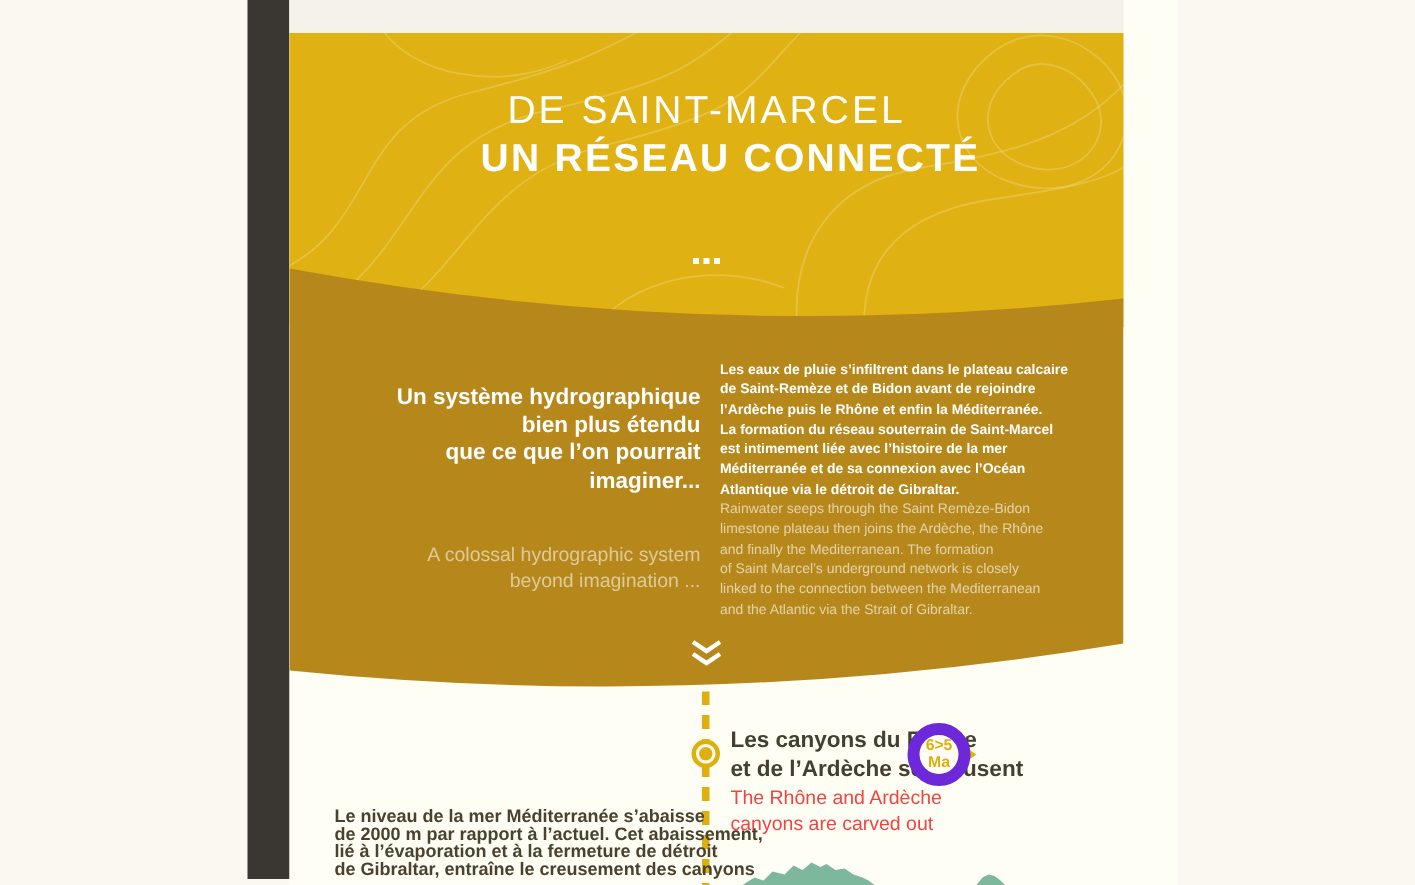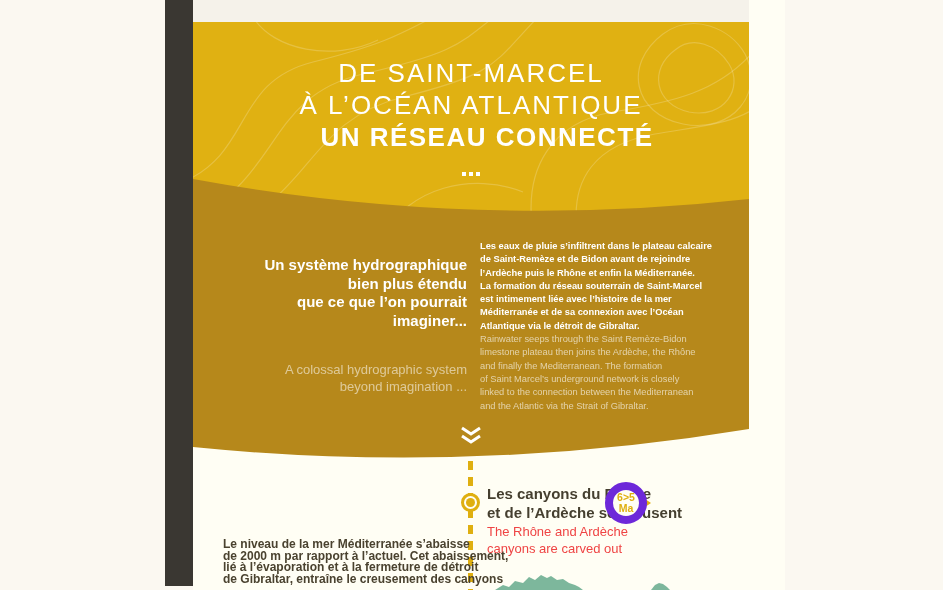--- a/index.html
+++ b/index.html
@@ -81,21 +81,20 @@
           <path d="M470,12 C430,42 440,92 490,102 C540,112 572,70 552,32 C537,6 500,-10 470,12"></path>
           <path d="M482,28 C456,47 461,82 496,90 C531,97 551,66 536,42 C524,23 500,13 482,28"></path>
           <path d="M60,-5 C80,28 140,40 185,18"></path>
           <path d="M190,215 C215,165 280,150 330,170"></path>
         </g>
       </svg>
     </div>
 
     <div class="title-block">
       <div class="title-line">DE SAINT-MARCEL</div>
-      <div class="title-line">À L’OCÉAN ATLANTIQUE</div>
       <div class="title-line bold">UN RÉSEAU CONNECTÉ</div>
     </div>
 
     <div class="dots-row">
       <span class="dot"></span>
         <span class="dot"></span>
         <span class="dot"></span>
     </div>
 
     <svg class="gold-band" width="556" height="330" viewBox="0 0 556 330">

